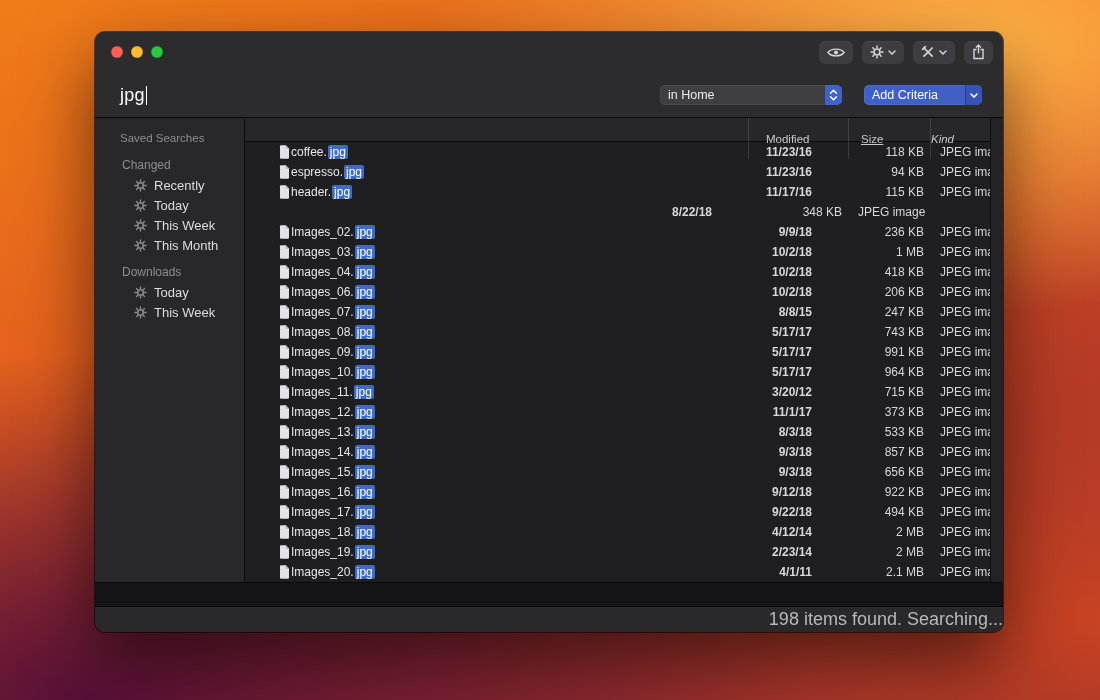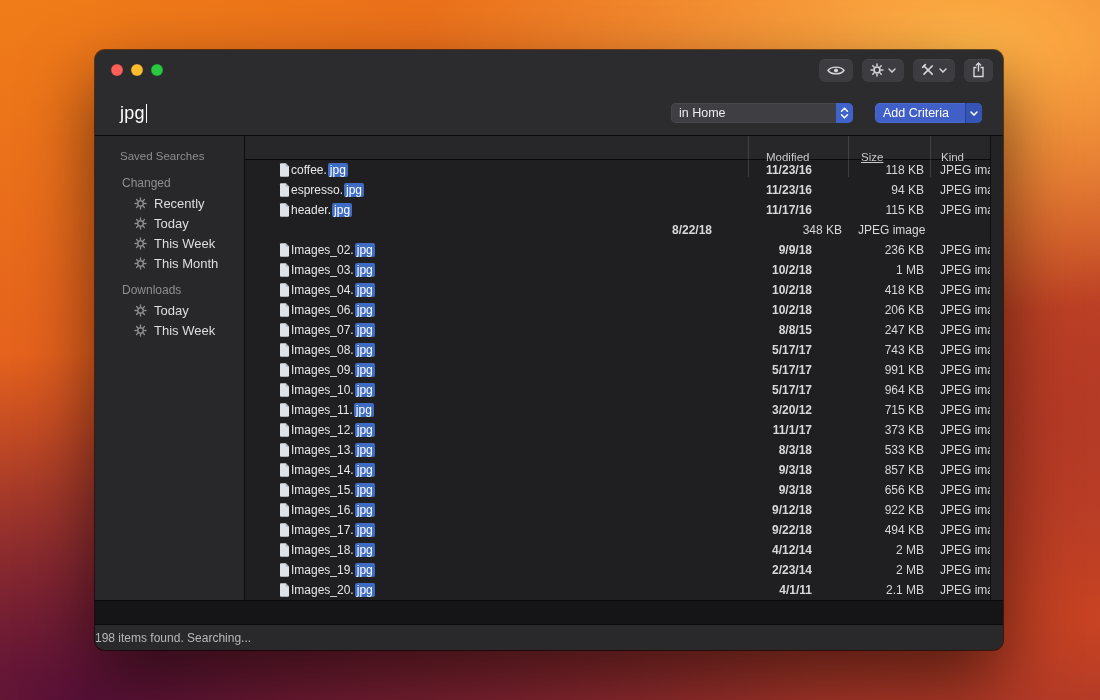--- a/index.html
+++ b/index.html
@@ -6,21 +6,21 @@
   html,body { width:1100px; height:700px; overflow:hidden; }
   body {
     font-family:"Liberation Sans","DejaVu Sans",sans-serif;
     background:
       radial-gradient(90% 70% at 88% 6%, #ffb347 0%, rgba(255,150,50,0) 55%),
       radial-gradient(120% 90% at 8% 100%, #581038 0%, rgba(88,16,56,0) 55%),
       radial-gradient(100% 80% at 100% 88%, #c84322 0%, rgba(200,67,34,0) 60%),
       linear-gradient(160deg, #f07d18 0%, #e25c1e 40%, #b03827 70%, #7c2436 100%);
   }
   .window {
-    position:absolute; left:95px; top:50px; width:908px; height:600px;
+    position:absolute; left:95px; top:32px; width:908px; height:600px;
     background:#1f1f21; border-radius:10px; overflow:hidden;
     box-shadow:0 30px 70px rgba(0,0,0,.55), 0 0 0 1px rgba(0,0,0,.55), inset 0 0 0 1px rgba(255,255,255,.07);
     display:flex; flex-direction:column;
   }
   
   .chrome { height:86px; background:#2c2c2f; flex:0 0 auto; border-bottom:1px solid #0a0a0c; }
   .titlebar { height:40px; display:flex; align-items:center; }
   .traffic { display:flex; gap:8px; padding-left:16px; }
   .tl { width:12px; height:12px; border-radius:50%; display:inline-block; box-shadow:inset 0 0 0 .5px rgba(0,0,0,.25); }
   .tl.red{background:#ff5f57}.tl.yellow{background:#febc2e}.tl.green{background:#28c840}
@@ -36,51 +36,51 @@
   .searchrow { height:46px; display:flex; align-items:center; }
   .search-field { margin-left:25px; display:flex; align-items:center; }
   .search-text { color:#ffffff; font-size:18px; letter-spacing:.2px; }
   .caret { width:1.5px; height:19px; background:#fff; margin-left:1px; display:inline-block; }
   .filters { margin-left:auto; display:flex; align-items:center; gap:22px; padding-right:21px; }
   .popup { height:20px; display:flex; align-items:stretch; border-radius:5px; overflow:hidden; font-size:12.5px; cursor:default; }
   .popup.scope { width:182px; background:#3e3e43; box-shadow:inset 0 0 0 .5px rgba(255,255,255,.1); }
   .popup.scope .popup-label { color:#ececee; }
   .popup-label { flex:1; display:flex; align-items:center; padding-left:8px; white-space:nowrap; overflow:hidden; }
   .popup-seg { width:17px; display:flex; align-items:center; justify-content:center; background:#3f63c9; }
-  .popup.blue { width:107px; background:#4060c8; color:#fff; box-shadow:inset 0 0 0 .5px rgba(255,255,255,.12); }
+  .popup.blue { width:118px; background:#4060c8; color:#fff; box-shadow:inset 0 0 0 .5px rgba(255,255,255,.12); }
   .popup.blue .popup-seg { background:#3554b6; border-left:1px solid rgba(0,0,0,.25); }
   
   .content { height:464px; display:flex; flex:0 0 auto; }
   .sidebar { width:150px; background:#28282b; border-right:1px solid #0c0c0e; padding-top:8px; flex:0 0 auto;padding-left:12px; }
   .sb-title { color:#8e8e93; font-size:11.5px; padding:6px 0 4px 13px; }
   .sb-section-h { color:#8e8e93; font-size:12px; padding:10px 0 3px 15px; }
   .sb-item { height:20px; display:flex; align-items:center; gap:7px; padding-left:27px; color:#dededf; font-size:13px; cursor:default; }
   .gear-ic { color:#8a8a8f; display:flex; }
   
   .main { flex:1; position:relative; display:flex; flex-direction:column; background:#1f1f21; min-width:0; }
   .list-header { height:24px; background:#27272a; border-bottom:1px solid #0a0a0c; display:grid; grid-template-columns:minmax(0,1fr) 100px 82px 73px; font-size:11.5px; color:#c9c9cd; flex:0 0 auto; }
   .hcell { display:flex; align-items:center; white-space:nowrap; overflow:hidden; position:relative; }
   .hname { padding-left:8px;margin-top:41px; }
   .hname .sort { position:absolute; right:12px; color:#b8b8bc; }
   .hmod { padding-left:17px; border-left:1px solid rgba(255,255,255,.13); }
   .hsize { padding-left:12px; border-left:1px solid rgba(255,255,255,.13);text-decoration:underline; }
-  .hkind { padding-left:10px; border-left:1px solid rgba(255,255,255,.13); }
+  .hkind { padding-left:0; border-left:1px solid rgba(255,255,255,.13);font-style:italic; }
   .rows { flex:1; overflow:hidden; }
   .row { height:20px; display:grid; grid-template-columns:minmax(0,1fr) 100px 82px 73px; align-items:center; font-size:12px; color:#d8d8dc; cursor:default; }
   .cell { white-space:nowrap; overflow:hidden; }
   .name-cell { display:flex; align-items:center; gap:1px; padding-left:34px; color:#e8e8ea; }
   .doc-ic { display:flex; flex:0 0 auto; }
   .hl { background:#3e6cc4; color:#fff; border-radius:2px; padding:0 2px; margin-left:1px; }
   .mod { text-align:right; padding-right:36px;font-weight:bold; }
   .size { text-align:right; padding-right:6px; }
   .kind { padding-left:10px; }
   .vscroll { position:absolute; top:0; right:0; bottom:0; width:13px; background:#232326; border-left:1px solid rgba(0,0,0,.6); }
   
   .bottom-strip { height:24px; background:#151517; border-top:1px solid #0a0a0c; flex:0 0 auto; }
-  .statusbar { height:26px; background:#29292c; border-top:1px solid #0b0b0d; display:flex; align-items:center; justify-content:flex-start; color:#b8b8bc; font-size:12px; flex:0 0 auto; }
+  .statusbar { height:26px; background:#29292c; border-top:1px solid #0b0b0d; display:flex; align-items:center; justify-content:flex-end; color:#b8b8bc; font-size:18px; flex:0 0 auto; }
 </style>
 </head>
 <body>
 
 <div class="window">
 
   <div class="chrome">
     <div class="titlebar">
       <div class="traffic">
         <span class="tl red"></span>

